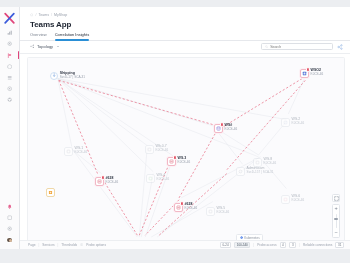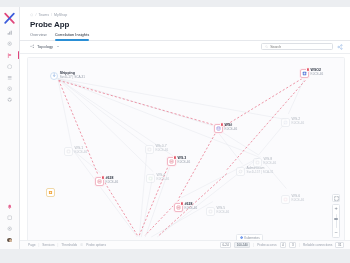--- a/index.html
+++ b/index.html
@@ -287,21 +287,21 @@
     <div class="crumb">
       <svg class="home" viewBox="0 0 16 16">
           <path d="M8 2 L14 7.5 L12.4 7.5 L12.4 13.5 L3.6 13.5 L3.6 7.5 L2 7.5 Z" fill="none" stroke="#9aa1ad" stroke-width="1.3"></path>
         </svg>
       <span class="sep">/</span>
       <span class="c-link">Teams</span>
       <span class="sep">/</span>
       <span class="c-link">MyShop</span>
     </div>
 
-    <div class="title">Probe App</div>
+    <div class="title">Teams App</div>
 
     <div class="tabs">
       <div class="tab">Overview</div>
       <div class="tab active">Correlation Insights</div>
     </div>
 
     <div class="toolbar">
       <div class="tb-left">
         <svg class="tb-icon" viewBox="0 0 16 16">
           <circle cx="3.2" cy="8" r="2" fill="#6b7380"></circle>

